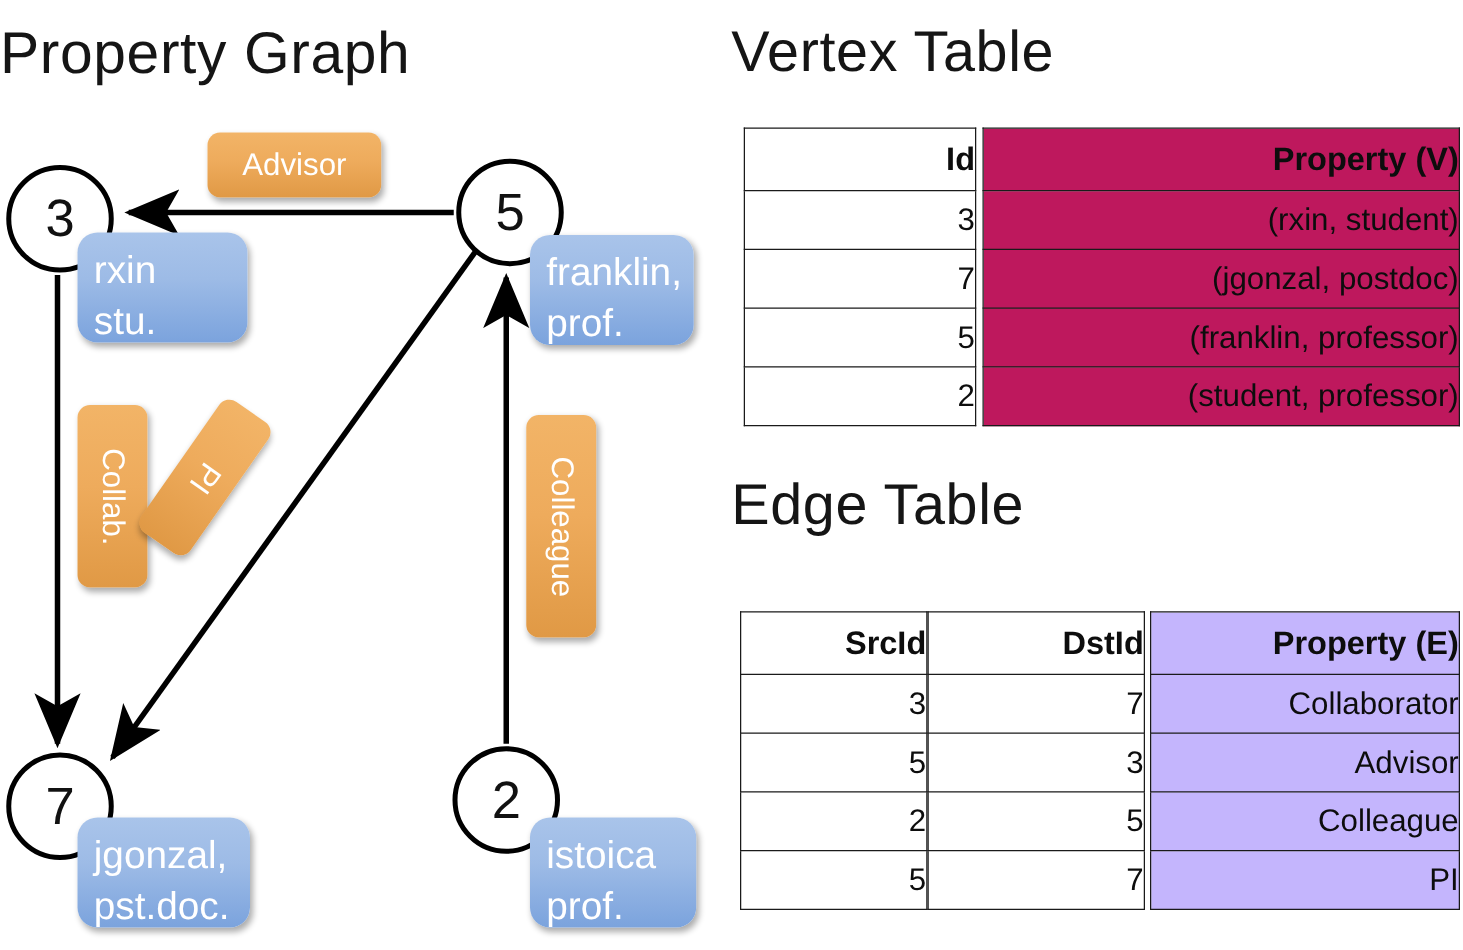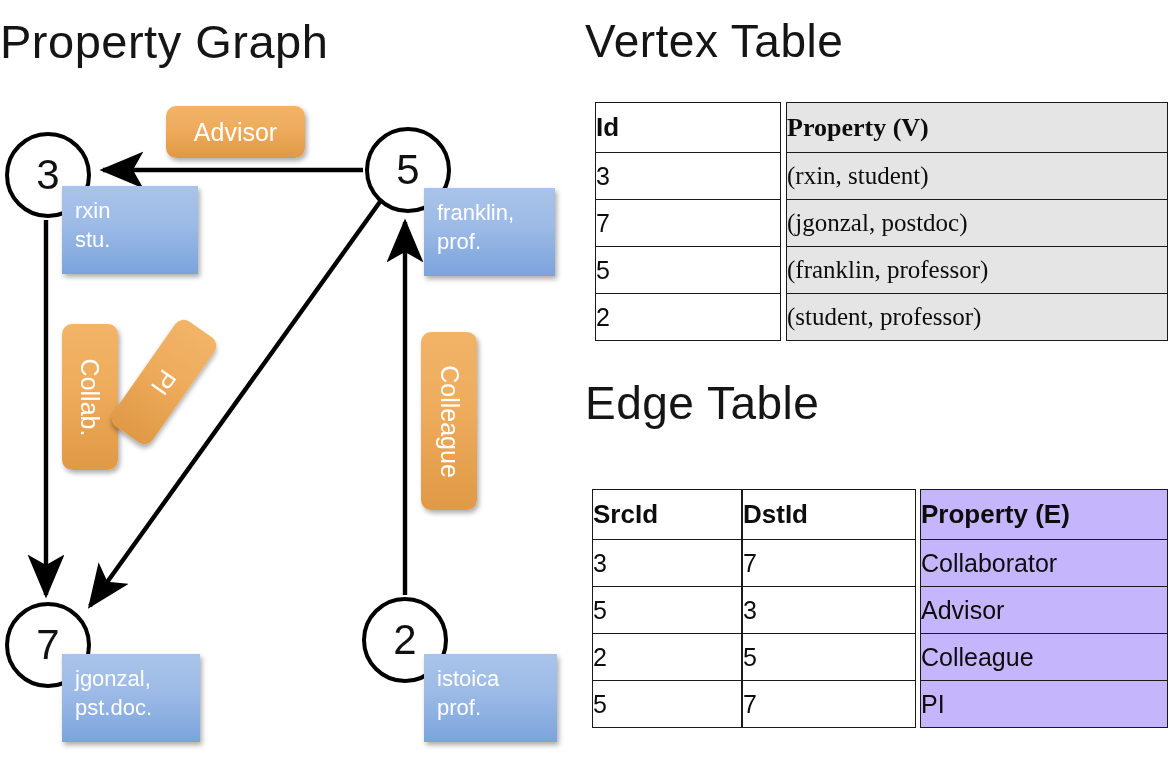--- a/index.html
+++ b/index.html
@@ -60,25 +60,25 @@
     z-index: 4;
   }
   #vertex-3 { left: 5px;   top: 132px; }
   #vertex-5 { left: 365px; top: 127px; }
   #vertex-7 { left: 5px;   top: 602px; }
   #vertex-2 { left: 362px; top: 597px; }
 
   
   .prop-box {
     position: absolute;
-    border-radius: 0;
+    border-radius: 16px;
     background: linear-gradient(180deg, #a9c4ea 0%, #9dbbe6 42%, #7ba3dd 100%);
     box-shadow: 2px 3px 5px rgba(0,0,0,0.33);
     color: #ffffff;
-    font-size: 22px;
+    font-size: 31px;
     font-weight: 300;
     line-height: 1.32;
     padding: 10px 13px 11px 13px;
     box-sizing: border-box;
     z-index: 5;
     white-space: pre-line;
   }
   #prop-rxin     { left: 62px;  top: 186px; width: 136px; height: 88px; }
   #prop-franklin { left: 424px; top: 188px; width: 131px; height: 88px; }
   #prop-jgonzal  { left: 62px;  top: 654px; width: 138px; height: 88px; }
@@ -128,34 +128,34 @@
   
   .tbl {
     position: absolute;
     border-collapse: collapse;
     table-layout: fixed;
   }
   .tbl td, .tbl th {
     border: 1.6px solid #1a1a1a;
     font-weight: 300;
     font-size: 25px;
-    text-align: left;
+    text-align: right;
     color: #0d0d0d;
     padding: 0;
     height: 46px;
     line-height: 46px;
     white-space: nowrap;
   }
   .tbl th {
     font-weight: 700;
     font-size: 26px;
     height: 49px;
     line-height: 49px;
   }
-  .cell-blue { background: #e5e5e5; font-family: Liberation Serif, serif; }
+  .cell-blue { background: #be185d; }
   .cell-peach{ background: #c4b5fd; }
 
   
   #vertex-table-id   { left: 595px; top: 102px; width: 186px; }
   #vertex-table-prop { left: 786px; top: 102px; width: 382px; }
   
   #edge-table-src    { left: 592px; top: 489px; width: 150px; }
   #edge-table-dst    { left: 742px; top: 489px; width: 174px; }
   #edge-table-prop   { left: 920px; top: 489px; width: 248px; }
 </style>

